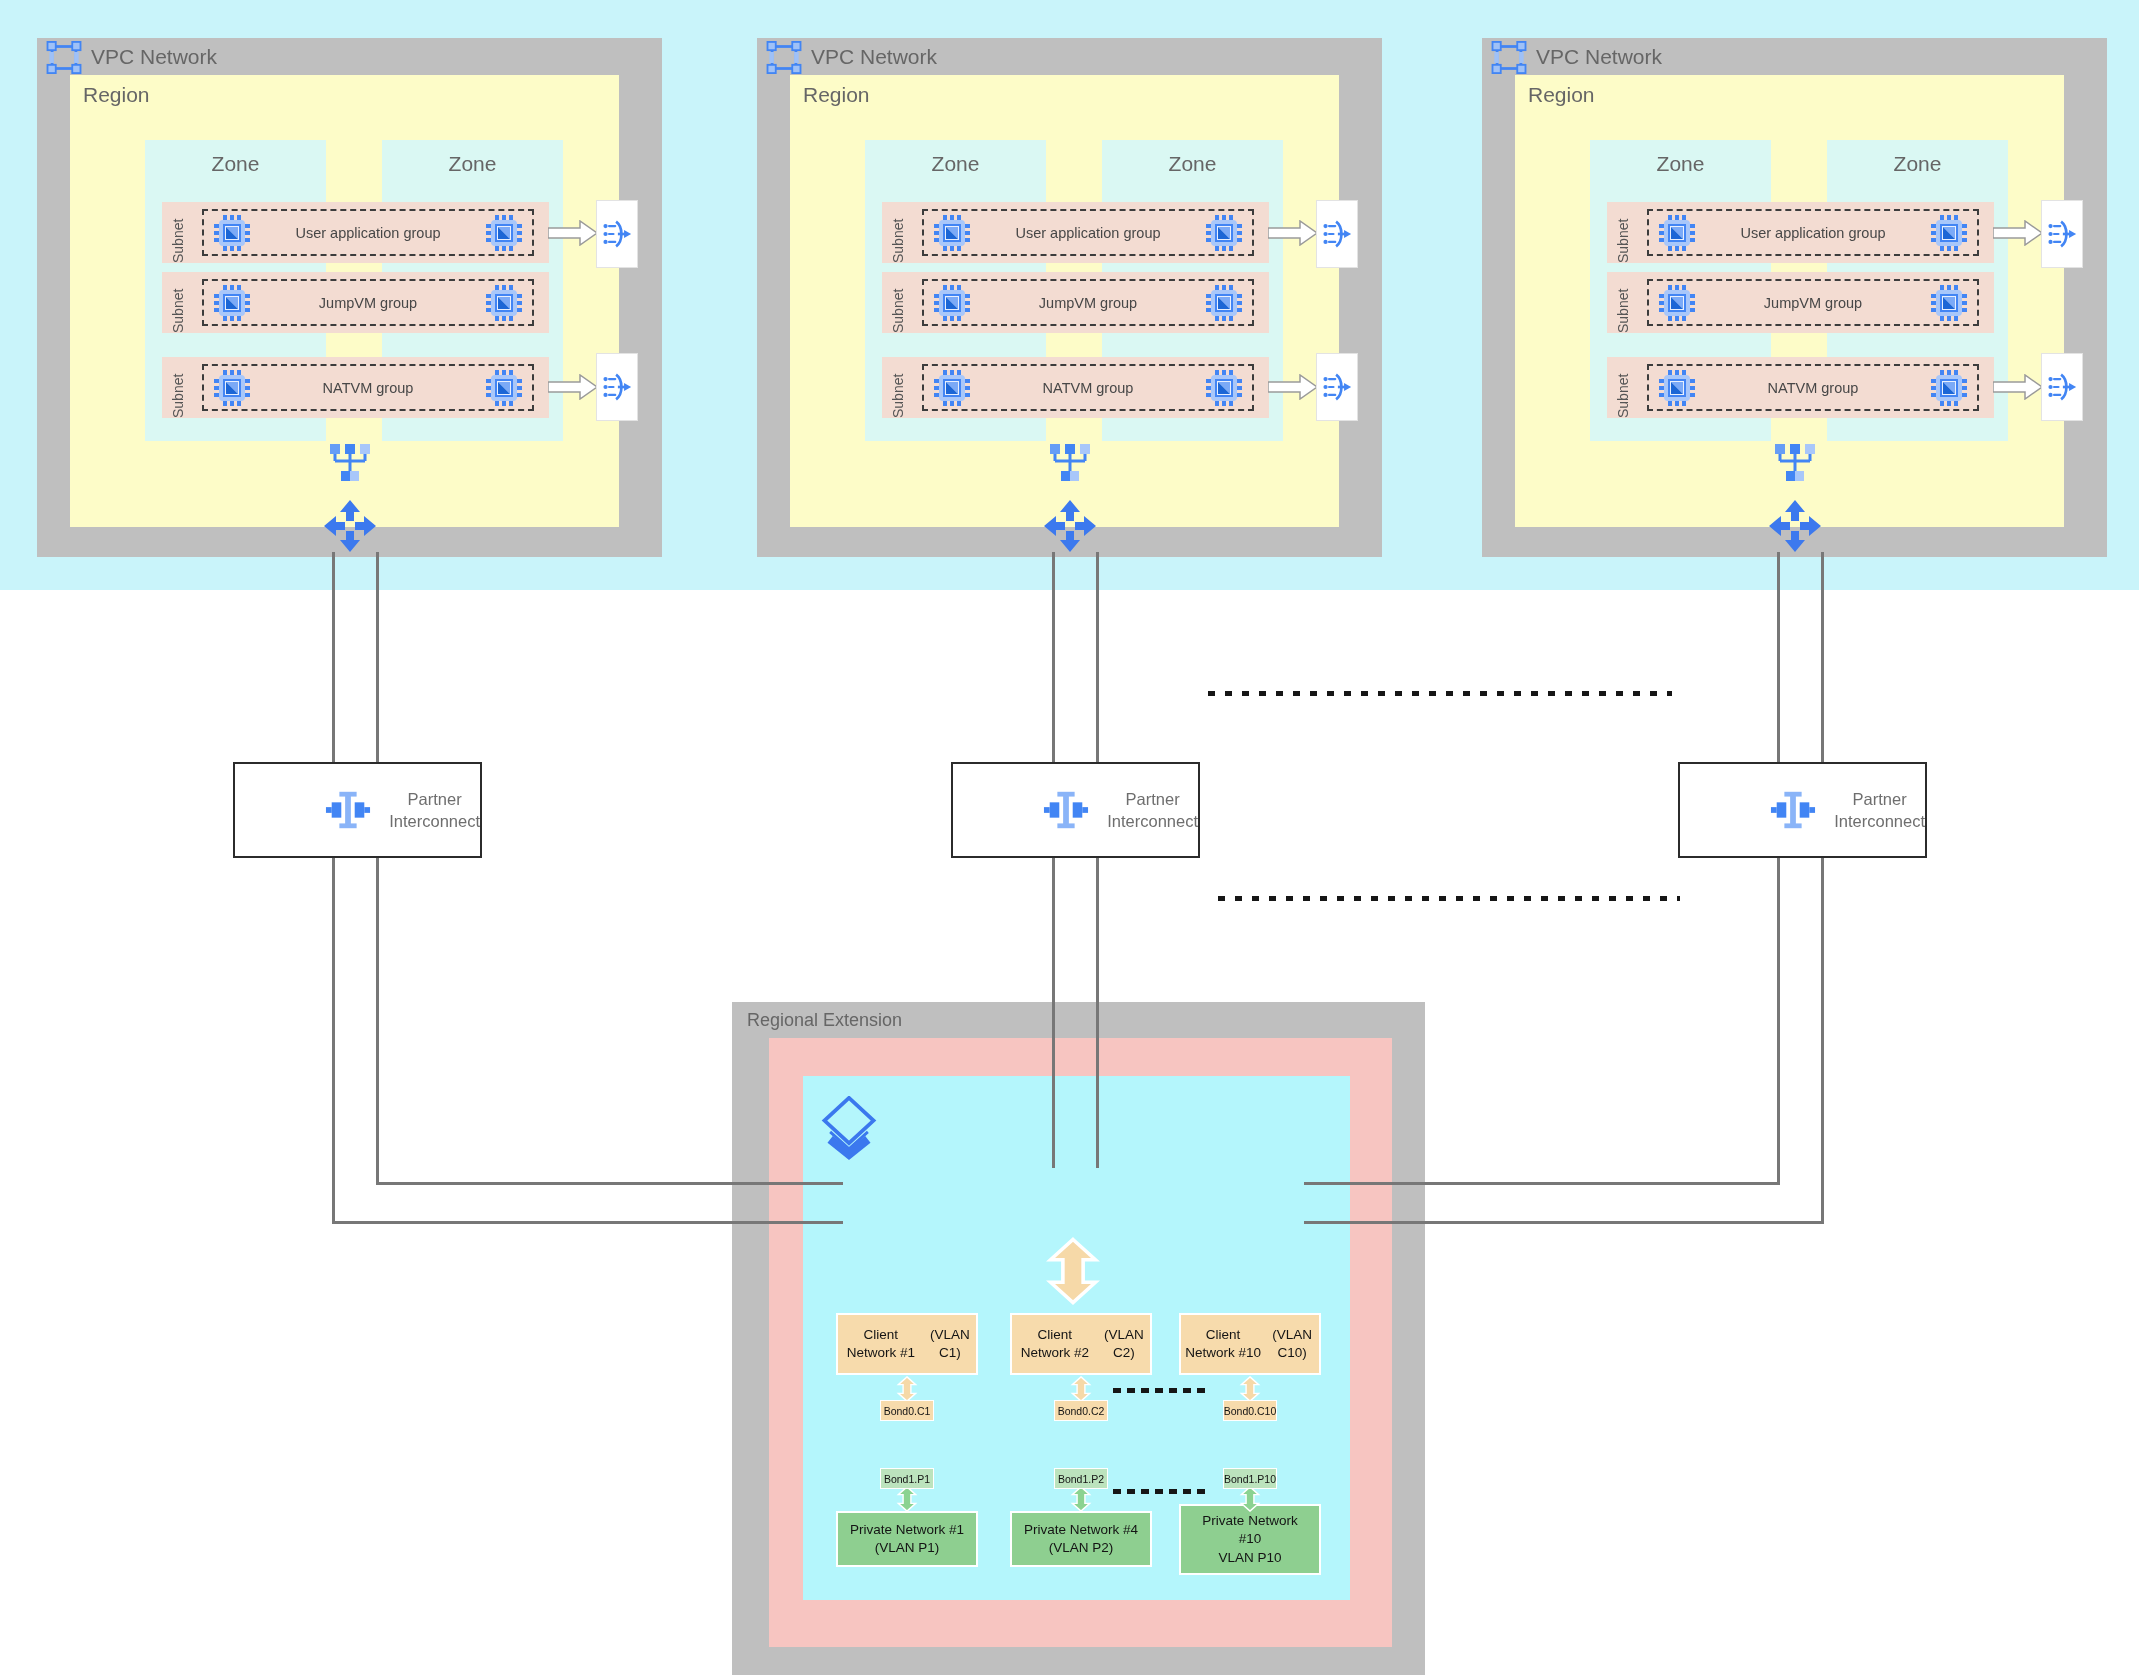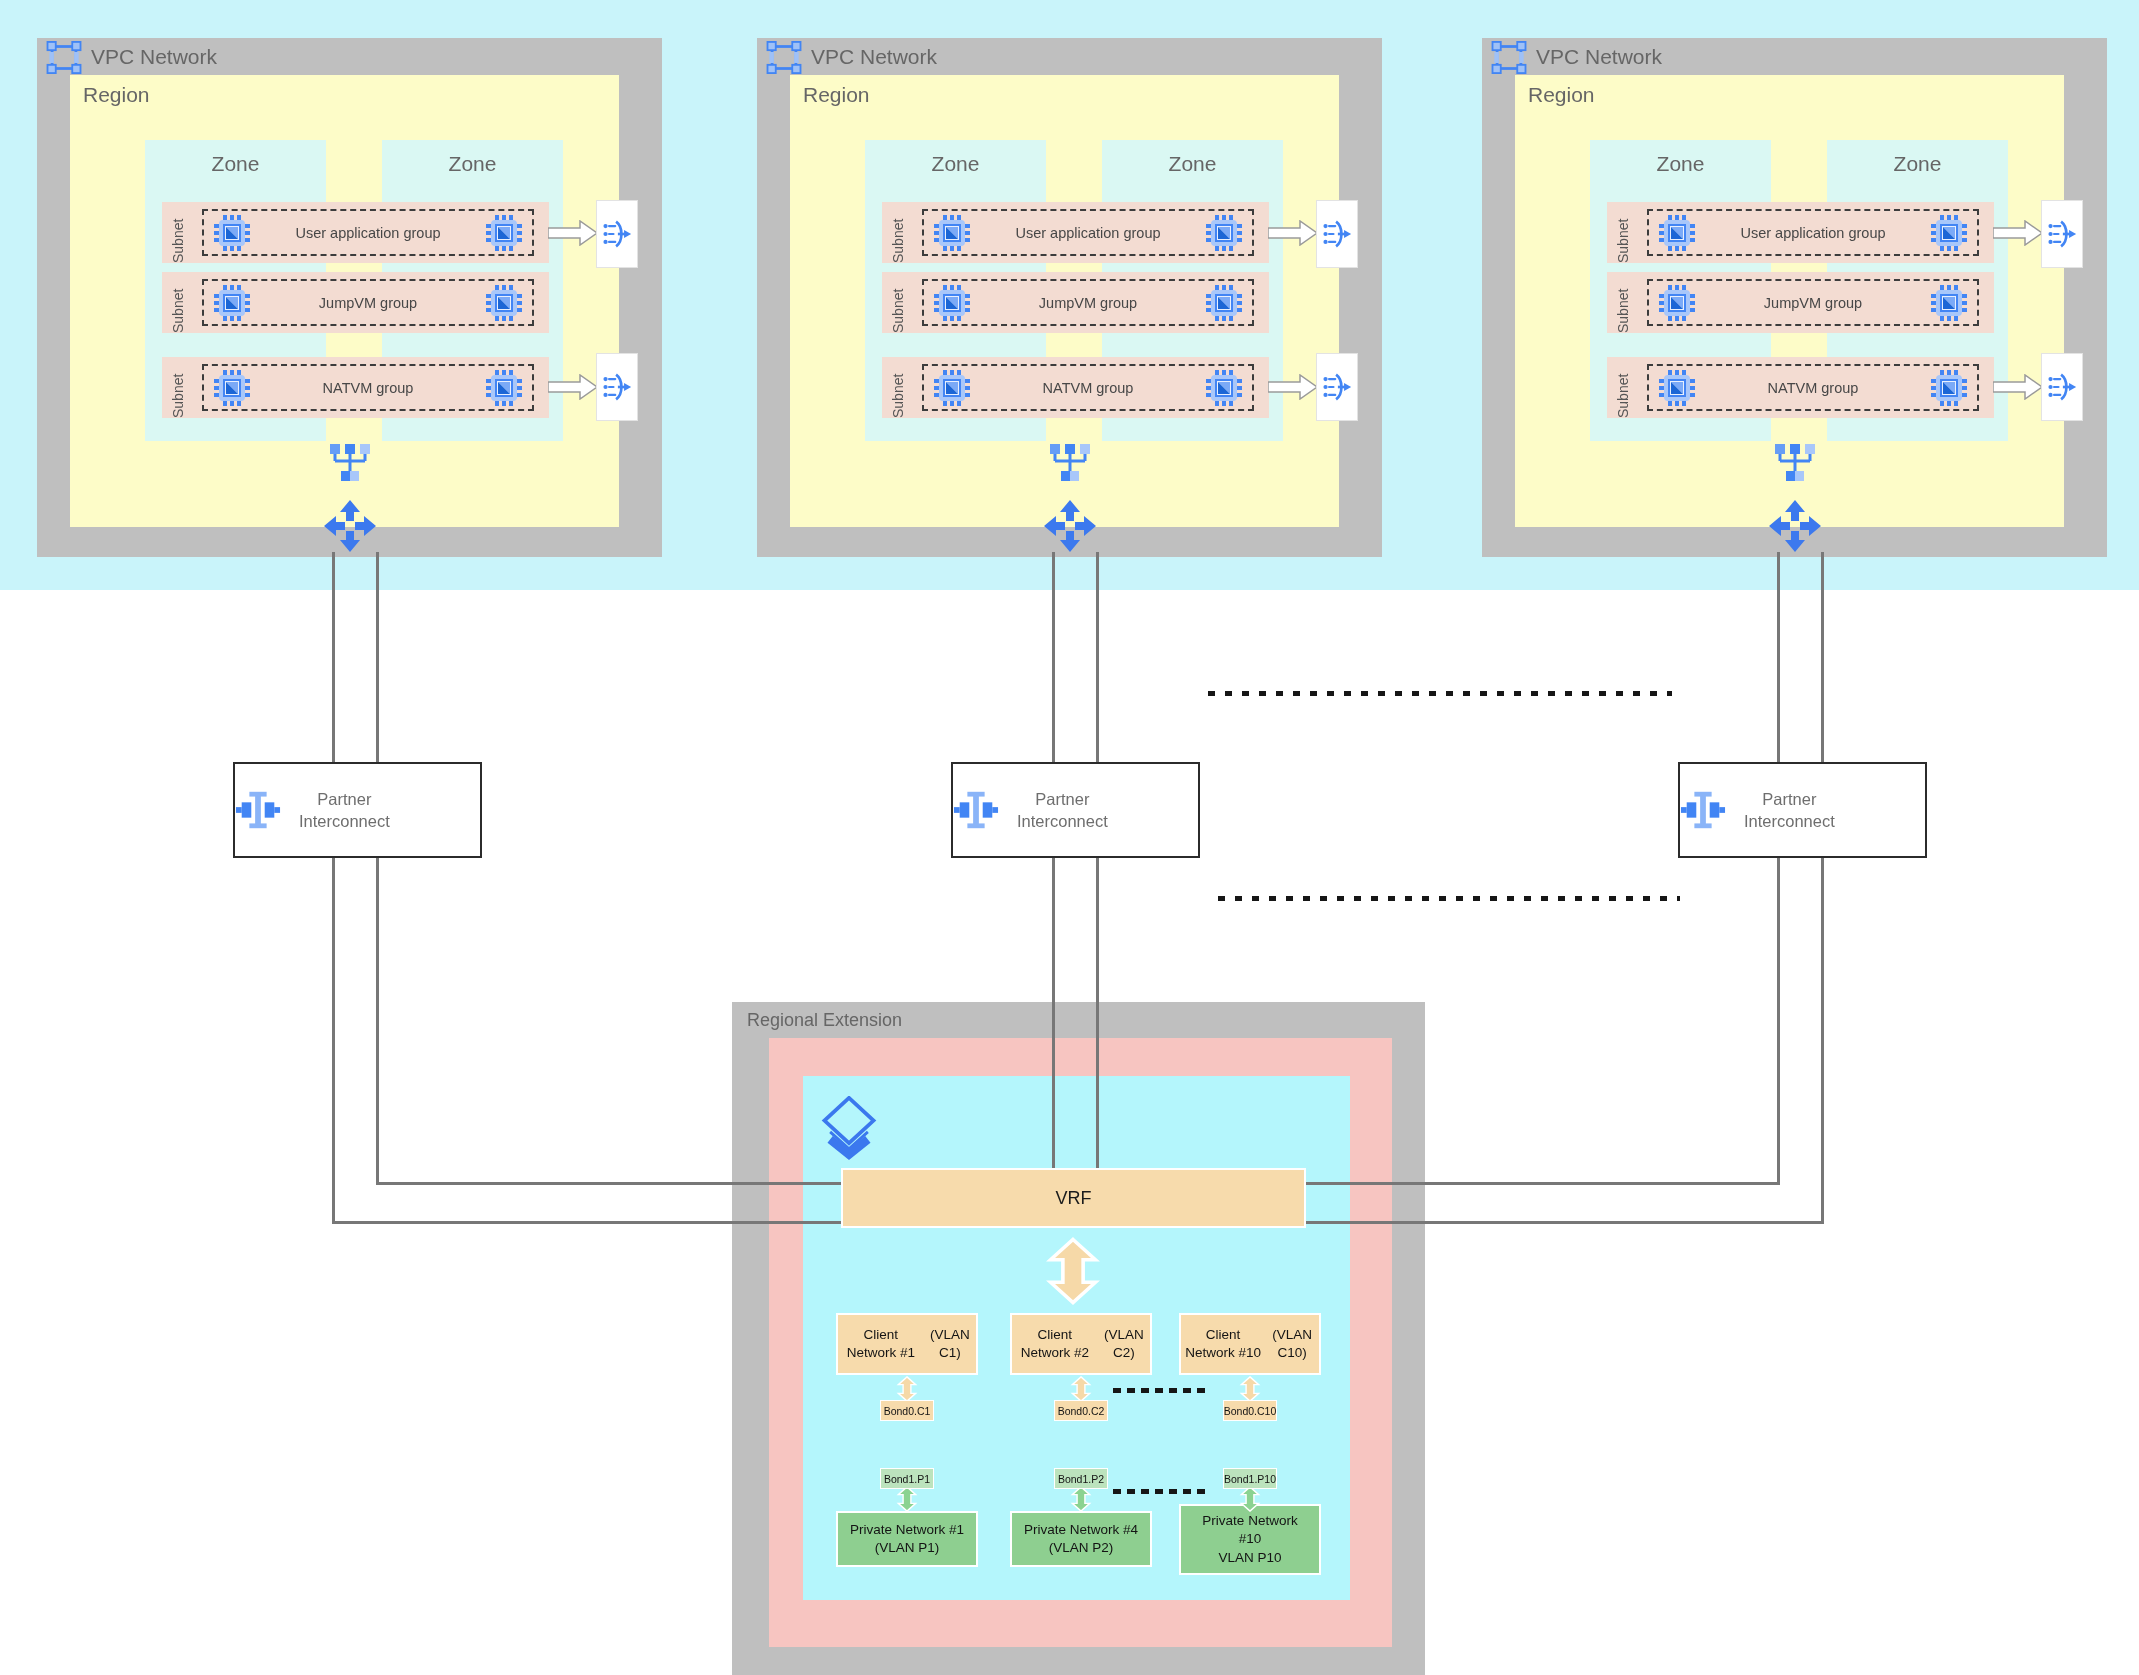--- a/index.html
+++ b/index.html
@@ -38,21 +38,21 @@
 
   
   .line{background:#777;z-index:2;}
 
   
   .dots{height:5px;background:repeating-linear-gradient(90deg,#161616 0 7px,transparent 7px 17px);z-index:2;}
   .minidash{height:5px;background:repeating-linear-gradient(90deg,#161616 0 8px,transparent 8px 14px);z-index:3;}
 
   
   .pi{top:762px;width:249px;height:96px;background:#fff;border:2.5px solid #2b2b2b;z-index:3;
-      display:flex;align-items:center;justify-content:flex-start;gap:18px;}
+      display:flex;align-items:center;justify-content:flex-end;gap:18px;}
   .pi-text{font-size:16.5px;color:#6e6e6e;text-align:center;line-height:1.35;}
   .pi-icon{width:46px;height:42px;}
 
   
   .re-gray{left:732px;top:1002px;width:693px;height:673px;background:#bfbfbf;z-index:1;}
   .re-title{left:747px;top:1010px;font-size:18px;color:#666;z-index:1;}
   .re-pink{left:769px;top:1038px;width:623px;height:609px;background:#f7c5c1;z-index:1;}
   .re-cyan{left:803px;top:1076px;width:547px;height:524px;background:#b4f6fc;z-index:1;}
   .layers-icon{left:818px;top:1096px;width:62px;height:66px;z-index:3;}
   .vrf{left:841px;top:1168px;width:465px;height:60px;background:#f7dbac;border:2px solid #fff;z-index:3;
@@ -427,23 +427,20 @@
   </div>
 
   <div class="abs re-gray"></div>
   <span class="abs re-title">Regional Extension</span>
   <div class="abs re-pink"></div>
   <div class="abs re-cyan"></div>
   <svg class="abs layers-icon">
       <use href="#sym-layers"></use>
     </svg>
 
-  <div class="abs vrf">
-      <span>VRF</span>
-    </div>
   <svg class="abs bigarrow">
       <use href="#sym-dblv" width="54" height="80"></use>
     </svg>
 
   <div class="abs tanbox" style="left:836px">
     <span class="tl">Client Network #1</span>
     <span class="tl">(VLAN C1)</span>
   </div>
   <div class="abs tanbox" style="left:1010px">
     <span class="tl">Client Network #2</span>

